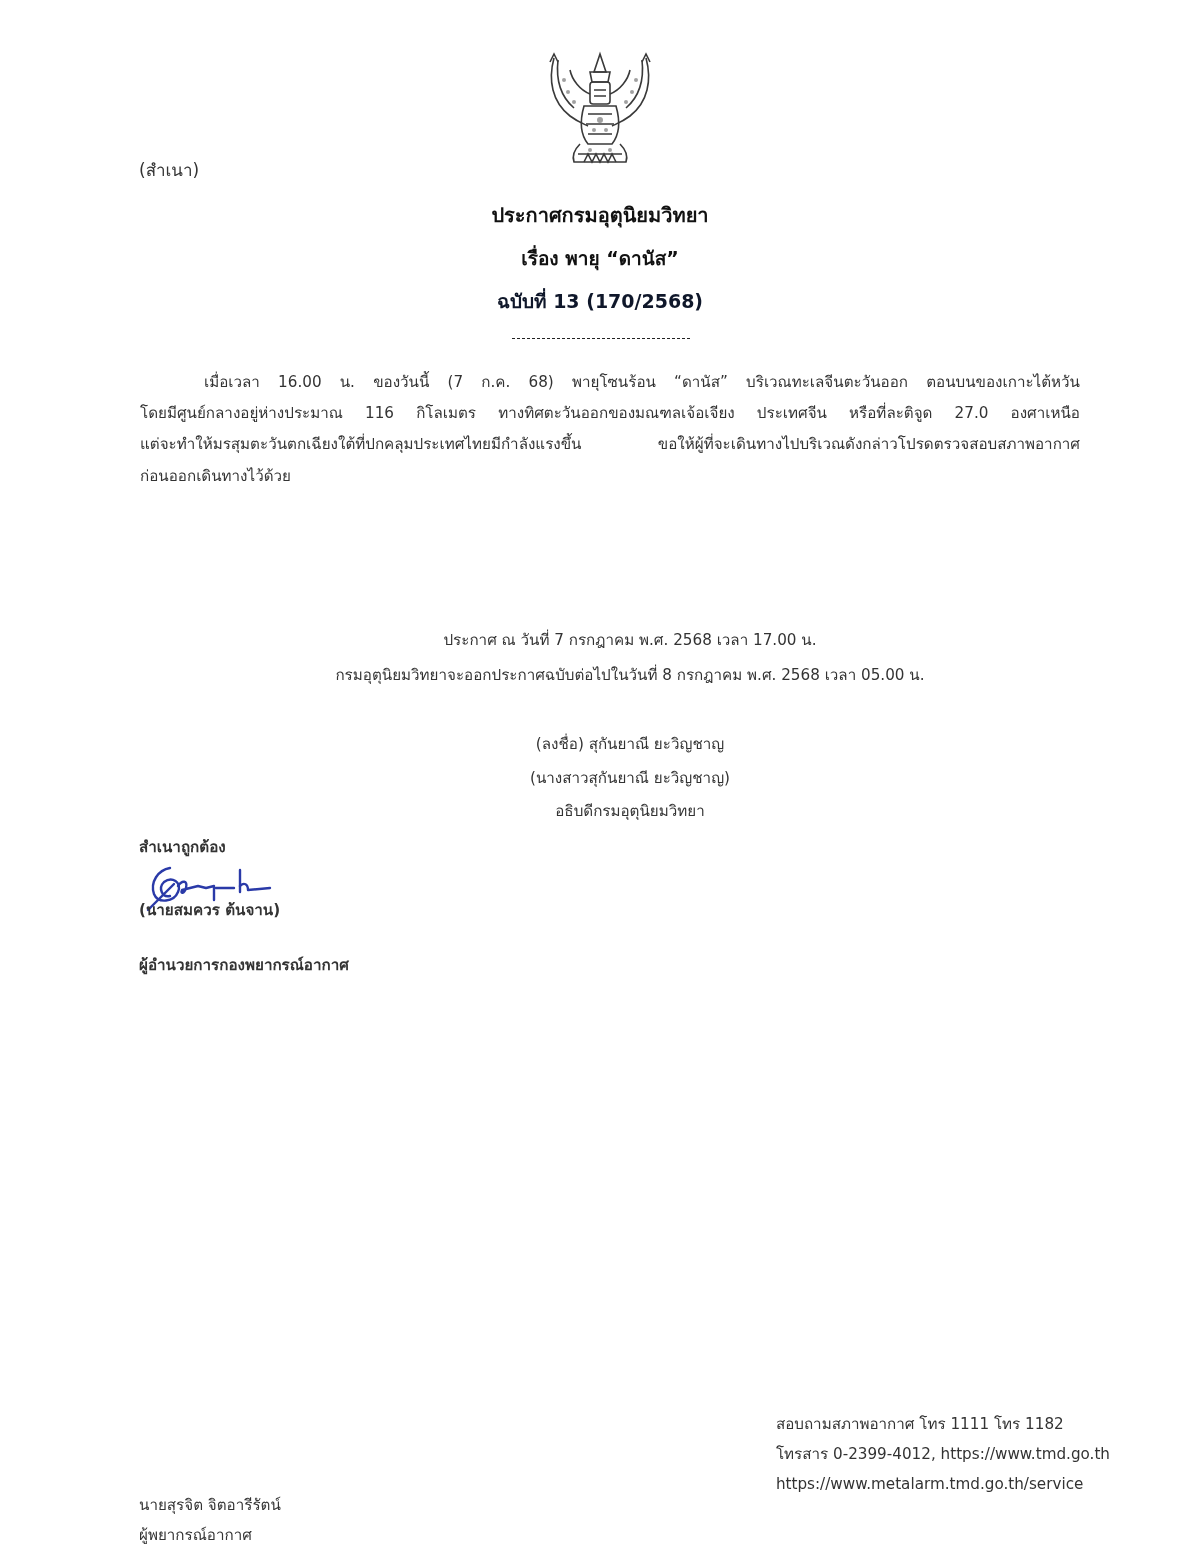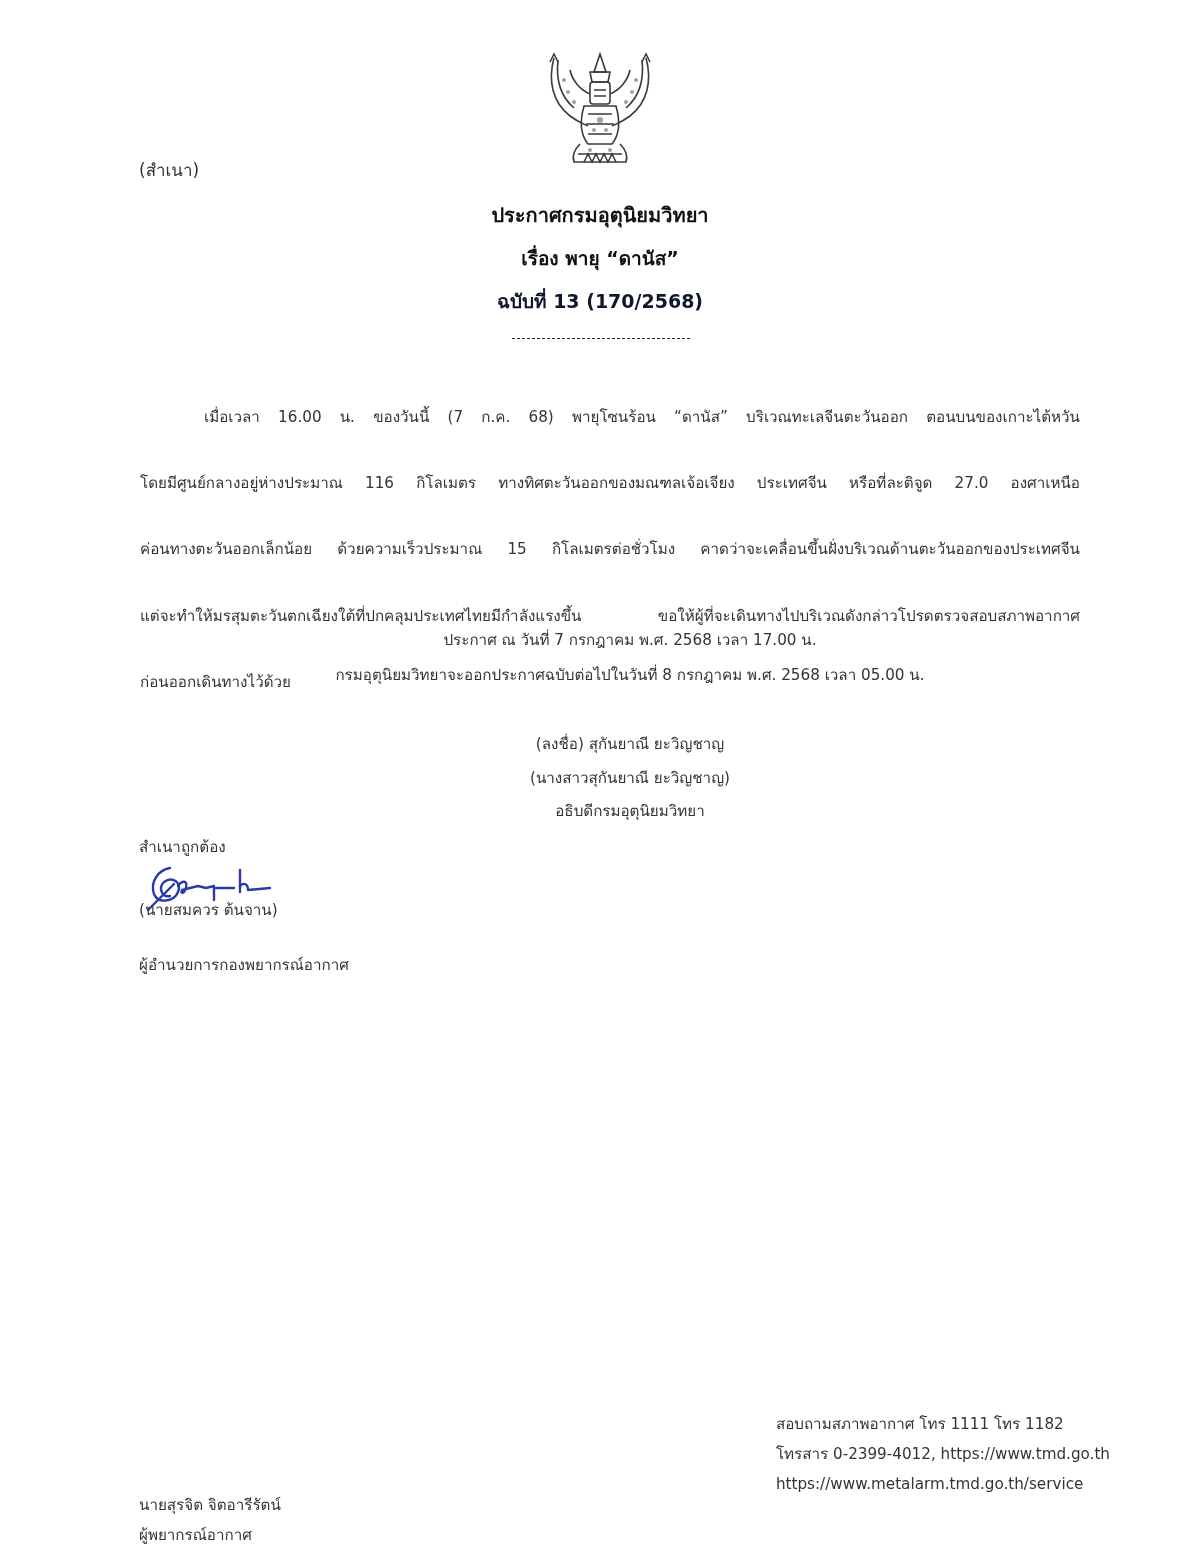--- a/index.html
+++ b/index.html
@@ -75,21 +75,20 @@
       line-height: 31.2px;
       color: #333;
       text-align: justify;
       text-align-last: left;
     }
     .body-text .line {
       display: block;
       white-space: nowrap;
       text-align: justify;
       text-align-last: justify;
-      margin-top: 35px;
     }
     .body-text .line.first { padding-left: 64px; }
     .body-text .line.last { text-align-last: left; }
     .center-line {
       position: absolute;
       left: 0;
       width: 1200px;
       text-align: center;
       font-size: 15.2px;
       color: #333;
@@ -97,20 +96,21 @@
     .announce-date { top: 628px; left: 30px; }
     .next-issue { top: 663px; left: 30px; }
     .sign-1 { top: 732px; left: 30px; }
     .sign-2 { top: 766px; left: 30px; }
     .sign-3 { top: 799px; left: 30px; }
     .certify {
       position: absolute;
       left: 139px;
       font-size: 15.2px;
       color: #333;
+      font-weight: bold;
     }
     .certify-label { top: 835px; }
     .signature {
       position: absolute;
       left: 144px;
       top: 862px;
       width: 130px;
       height: 52px;
     }
     .certify-name { top: 898px; }
@@ -173,21 +173,20 @@
   <div class="copy-label">(สำเนา)</div>
 
   <div class="title-block title-main">ประกาศกรมอุตุนิยมวิทยา</div>
   <div class="title-block title-sub">เรื่อง พายุ “ดานัส”</div>
   <div class="title-block title-issue">ฉบับที่ 13 (170/2568)</div>
   <div class="title-rule"></div>
 
   <div class="body-text">
     <span class="line first">เมื่อเวลา 16.00 น. ของวันนี้ (7 ก.ค. 68) พายุโซนร้อน “ดานัส” บริเวณทะเลจีนตะวันออก ตอนบนของเกาะไต้หวัน</span>
     <span class="line">โดยมีศูนย์กลางอยู่ห่างประมาณ 116 กิโลเมตร ทางทิศตะวันออกของมณฑลเจ้อเจียง ประเทศจีน หรือที่ละติจูด 27.0 องศาเหนือ</span>
-    <span class="line">ค่อนทางตะวันออกเล็กน้อย ด้วยความเร็วประมาณ 15 กิโลเมตรต่อชั่วโมง คาดว่าจะเคลื่อนขึ้นฝั่งบริเวณด้านตะวันออกของประเทศจีน</span>
     <span class="line">แต่จะทำให้มรสุมตะวันตกเฉียงใต้ที่ปกคลุมประเทศไทยมีกำลังแรงขึ้น ขอให้ผู้ที่จะเดินทางไปบริเวณดังกล่าวโปรดตรวจสอบสภาพอากาศ</span>
     <span class="line last">ก่อนออกเดินทางไว้ด้วย</span>
   </div>
 
   <div class="center-line announce-date">ประกาศ ณ วันที่ 7 กรกฎาคม พ.ศ. 2568 เวลา 17.00 น.</div>
   <div class="center-line next-issue">กรมอุตุนิยมวิทยาจะออกประกาศฉบับต่อไปในวันที่ 8 กรกฎาคม พ.ศ. 2568 เวลา 05.00 น.</div>
 
   <div class="center-line sign-1">(ลงชื่อ) สุกันยาณี ยะวิญชาญ</div>
   <div class="center-line sign-2">(นางสาวสุกันยาณี ยะวิญชาญ)</div>
   <div class="center-line sign-3">อธิบดีกรมอุตุนิยมวิทยา</div>

